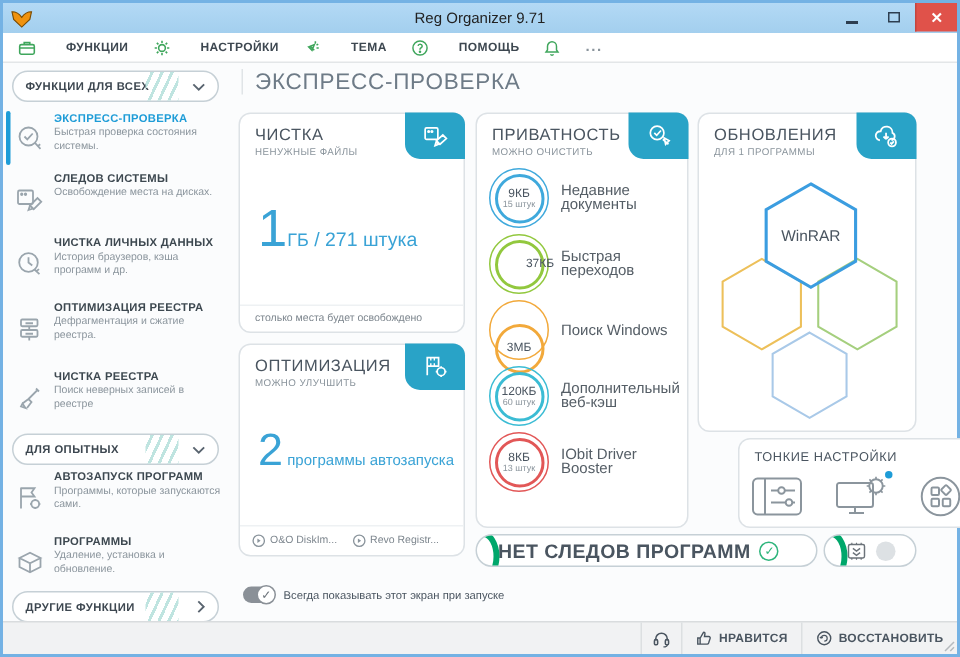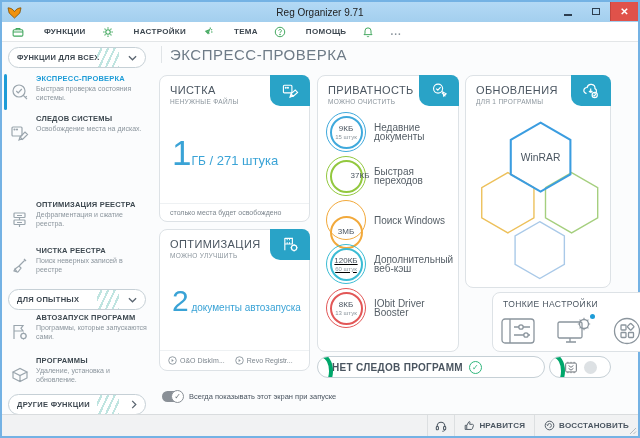--- a/index.html
+++ b/index.html
@@ -80,21 +80,21 @@
   
   .card-tweaks{left:490px;top:250px;width:158px;height:60px;}
   .tweaks-icons{position:absolute;left:8px;top:24px;right:8px;display:flex;justify-content:space-between;align-items:center;color:#8b959d;}
   .tweak{position:relative;}
   .bluedot{position:absolute;top:-3px;right:-4px;width:5px;height:5px;border-radius:50%;background:#1e9cd7;}
 
   
   .pill{position:absolute;height:22px;background:#fff;border:1px solid #c6d0d6;border-radius:11px;display:flex;align-items:center;overflow:hidden;}
   .pill-green::before{content:"";position:absolute;left:-7px;top:-3px;width:14px;height:26px;border-radius:50%;border:4px solid #00a76b;}
   .pill-traces{left:315px;top:314px;width:228px;padding-left:14px;gap:6px;}
-  .pill-traces .txt{font-size:10px;font-weight:bold;color:#4a5560;letter-spacing:.3px;}
+  .pill-traces .txt{font-size:13px;font-weight:bold;color:#4a5560;letter-spacing:.3px;}
   .checkcircle{width:13px;height:13px;border-radius:50%;border:1.5px solid #2fb57c;color:#2fb57c;font-size:8px;display:flex;align-items:center;justify-content:center;}
   .pill-chip{left:547px;top:314px;width:62px;padding-left:13px;gap:5px;}
   .graydot{width:13px;height:13px;border-radius:50%;background:#dde1e4;}
 
   
   .toggle-row{position:absolute;left:160px;top:349px;display:flex;align-items:center;gap:6px;}
   .toggle{width:21px;height:11px;border-radius:6px;background:#8a9097;position:relative;}
   .toggle .knob{position:absolute;right:-1px;top:-1px;width:13px;height:13px;border-radius:50%;background:#fff;border:1px solid #8a9097;color:#6c737a;font-size:8px;line-height:11px;text-align:center;}
   .toggle-label{font-size:7.5px;color:#4a5560;}
 
@@ -194,20 +194,30 @@
             <circle cx="4.5" cy="6.5" r="0.5" fill="#9aa5ad"></circle>
             <circle cx="7" cy="6.5" r="0.5" fill="#9aa5ad"></circle>
             <path d="M10 14l5-5 2.5 2.5-5 5zM9 17l3-1-2-2z"></path>
           </svg>
         <div>
           <div class="sb-title">СЛЕДОВ СИСТЕМЫ</div>
           <div class="sb-desc">Освобождение места на дисках.</div>
         </div>
       </div>
 
+      <div class="sb-item" style="top:115px;">
+        <svg class="sb-icon" width="20" height="20" viewBox="0 0 20 20" fill="none" stroke="#9aa5ad" stroke-width="1.2">
+            <circle cx="9" cy="9" r="6.2"></circle>
+            <path d="M9 5.5V9l2.5 2M12.8 13.5l3.5 3.2M14 15l2-1.6"></path>
+          </svg>
+        <div>
+          <div class="sb-title">ЧИСТКА ЛИЧНЫХ ДАННЫХ</div>
+          <div class="sb-desc">История браузеров, кэша программ и др.</div>
+        </div>
+      </div>
 
       <div class="sb-item" style="top:158px;">
         <svg class="sb-icon" width="20" height="20" viewBox="0 0 20 20" fill="none" stroke="#9aa5ad" stroke-width="1.2">
             <rect x="4" y="4" width="11" height="4.5" rx="0.8"></rect>
             <rect x="4" y="11" width="11" height="4.5" rx="0.8"></rect>
             <path d="M9.5 8.5v2.5M9.5 15.5V18M7 6.5h5M7 13.5h5"></path>
           </svg>
         <div>
           <div class="sb-title">ОПТИМИЗАЦИЯ РЕЕСТРА</div>
           <div class="sb-desc">Дефрагментация и сжатие реестра.</div>
@@ -288,21 +298,21 @@
             <path d="M3 2v13M3 2.5h8v6H3"></path>
             <path d="M5.5 2.5v2m2.5-2v2m-2.5 2v2m2.5-2v2" stroke-width="1"></path>
             <circle cx="12.8" cy="12.5" r="2.8"></circle>
             <path d="M12.8 8.7v1.2m0 5.2v1.2M9 12.5h1.2m5.2 0h1.2"></path>
           </svg>
       </div>
       <div class="card-head">
         <div class="card-title">ОПТИМИЗАЦИЯ</div>
         <div class="card-sub">МОЖНО УЛУЧШИТЬ</div>
       </div>
-      <div class="auto-value"><span class="vnum">2</span><span class="vrest"> документы автозапуска</span></div>
+      <div class="auto-value"><span class="vnum">2</span><span class="vrest"> программы автозапуска</span></div>
       <div class="auto-links">
         <span class="auto-link">
           <svg width="9" height="9" viewBox="0 0 10 10" fill="none" stroke="#8a949c" stroke-width="1">
               <circle cx="5" cy="5" r="4.2"></circle>
               <path d="M4 3.4l2.4 1.6L4 6.6z" fill="#8a949c" stroke="none"></path>
             </svg>
           <span>O&amp;O DiskIm...</span>
         </span>
         <span class="auto-link">
           <svg width="9" height="9" viewBox="0 0 10 10" fill="none" stroke="#8a949c" stroke-width="1">
@@ -345,21 +355,21 @@
         </div>
         <div class="priv-row">
           <span class="ring-outer" style="border-color: rgb(242, 169, 59);">
               <span class="ring-inner" style="border-color: rgb(242, 169, 59); margin-top: 24px;">
                 <span class="ring-size">3МБ</span>
               </span>
             </span>
           <span class="priv-label">Поиск Windows</span>
         </div>
         <div class="priv-row">
-          <span class="ring-outer" style="border-color: rgb(59, 188, 212); text-decoration: underline;">
+          <span class="ring-outer" style="border-color: rgb(59, 188, 212);">
               <span class="ring-inner" style="border-color: rgb(59, 188, 212);">
                 <span class="ring-size">120КБ</span>
                 <span class="ring-count">60 штук</span>
               </span>
             </span>
           <span class="priv-label">Дополнительный веб-кэш</span>
         </div>
         <div class="priv-row">
           <span class="ring-outer" style="border-color: rgb(226, 87, 87);">
               <span class="ring-inner" style="border-color: rgb(226, 87, 87);">

